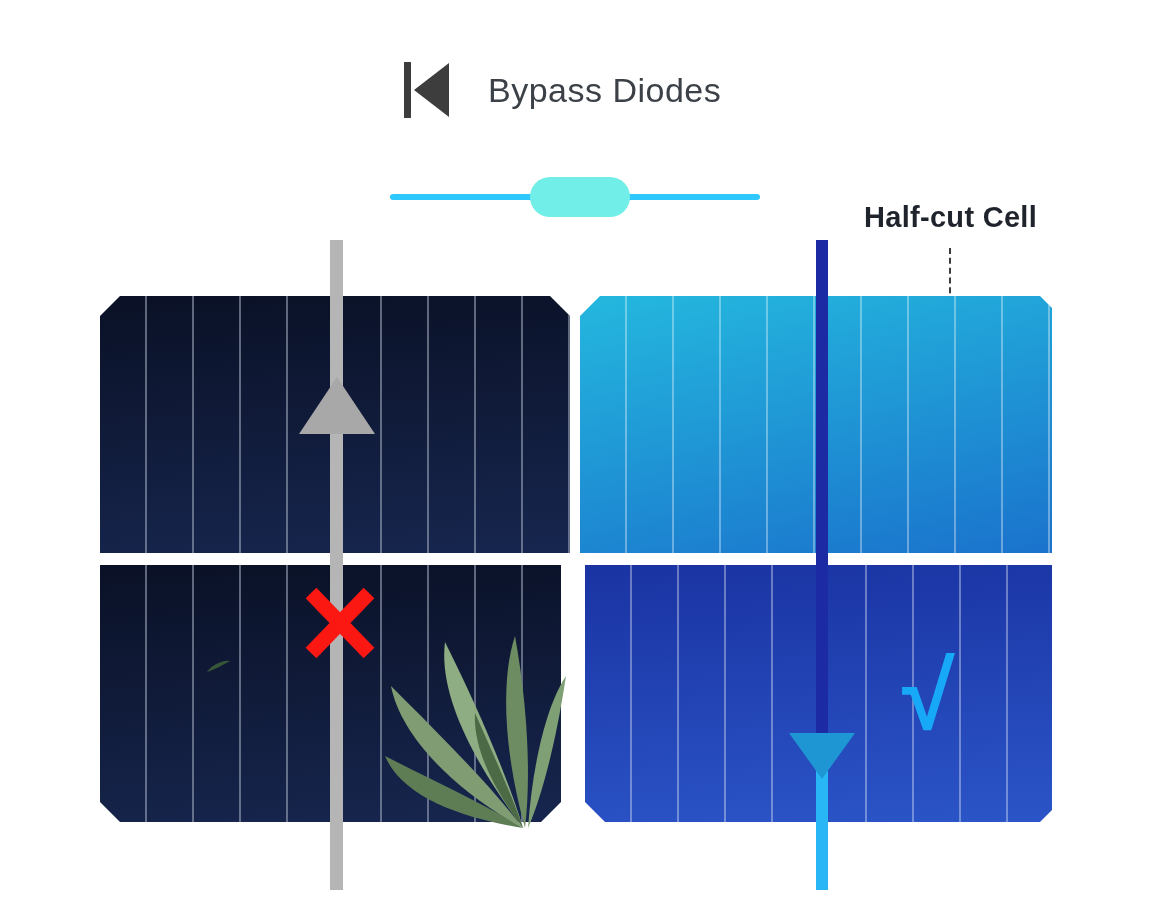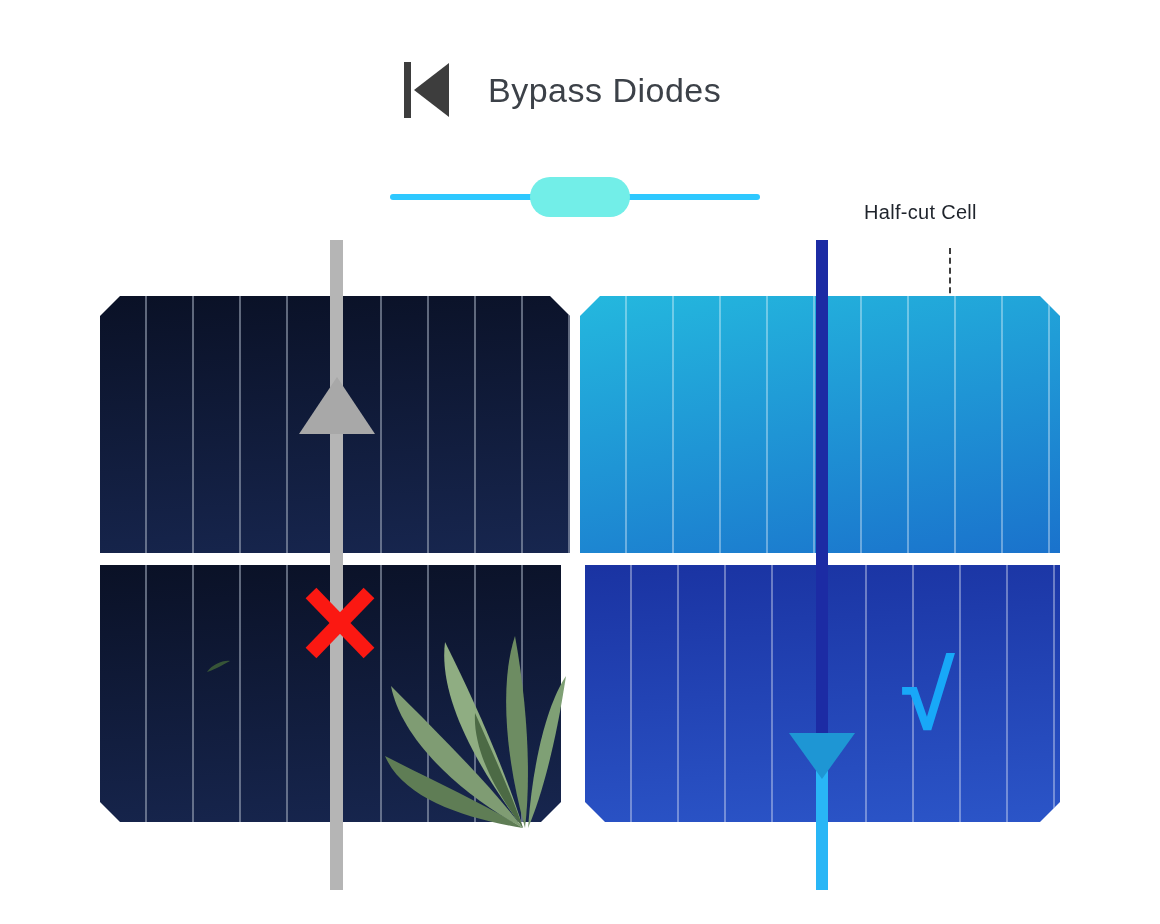--- a/index.html
+++ b/index.html
@@ -1,30 +1,30 @@
 <!DOCTYPE html>
 <html style="--text-dark: #3c4148; --label-dark: #1f242c; --accent-cyan: #2ec8ff; --pill-aqua: #72eee8; --panel-dark-top: #0a1126; --panel-dark-bottom: #17264f; --panel-dark-line: rgba(165,175,192,0.55); --panel-cyan-top: #24b8de; --panel-cyan-bottom: #1a72cc; --panel-blue-top: #1a33a2; --panel-blue-bottom: #2b55c8; --panel-light-line: rgba(255,255,255,0.35); --gray-line: #b5b5b5; --gray-arrow: #a8a8a8; --navy-line: #1c2ba4; --bright-line: #29b6f6; --down-arrow: #1e96d4; --red-x: #fb1812; --check-blue: #18a8f8;"><head>
 <meta charset="utf-8">
 <style>
   * { margin:0; padding:0; box-sizing:border-box; }
   html,body { background:#ffffff; }
   body { font-family:"Liberation Sans", sans-serif; }
-  .stage { position:relative; width:1160px; height:924px; background:#ffffff; overflow:hidden; }
+  .stage { position:relative; width:1052px; height:924px; background:#ffffff; overflow:hidden; }
 
   
   .header-row { position:absolute; left:404px; top:60px; display:flex; align-items:center; gap:34px; }
   .title { font-size:34px; color:var(--text-dark); font-weight:500; letter-spacing:.5px; }
 
   
   .diode-wire { position:absolute; left:390px; top:177px; width:370px; height:40px; }
   .wire-line { position:absolute; left:0; top:17px; width:100%; height:6px; border-radius:3px; background:var(--accent-cyan); }
   .diode-pill { position:absolute; left:140px; top:0; width:100px; height:40px; border-radius:20px; background:var(--pill-aqua); }
 
   
-  .halfcut-label { position:absolute; left:864px; top:201px; font-size:20px; font-weight:400; color:var(--label-dark); letter-spacing:.3px; }
+  .halfcut-label { position:absolute; left:864px; top:201px; font-size:29px; font-weight:700; color:var(--label-dark); letter-spacing:.3px; }
   .dashed-pointer { position:absolute; left:949px; top:248px; height:124px; width:0; border-left:2px dashed #3c3c3c; }
 
   
   .panel { position:absolute; }
   .panel.dark {
     background-image:
       repeating-linear-gradient(90deg, transparent 0px, transparent 45px, var(--panel-dark-line) 45px, var(--panel-dark-line) 47px),
       linear-gradient(176deg, var(--panel-dark-top), var(--panel-dark-bottom));
   }
   .panel.cyan {

